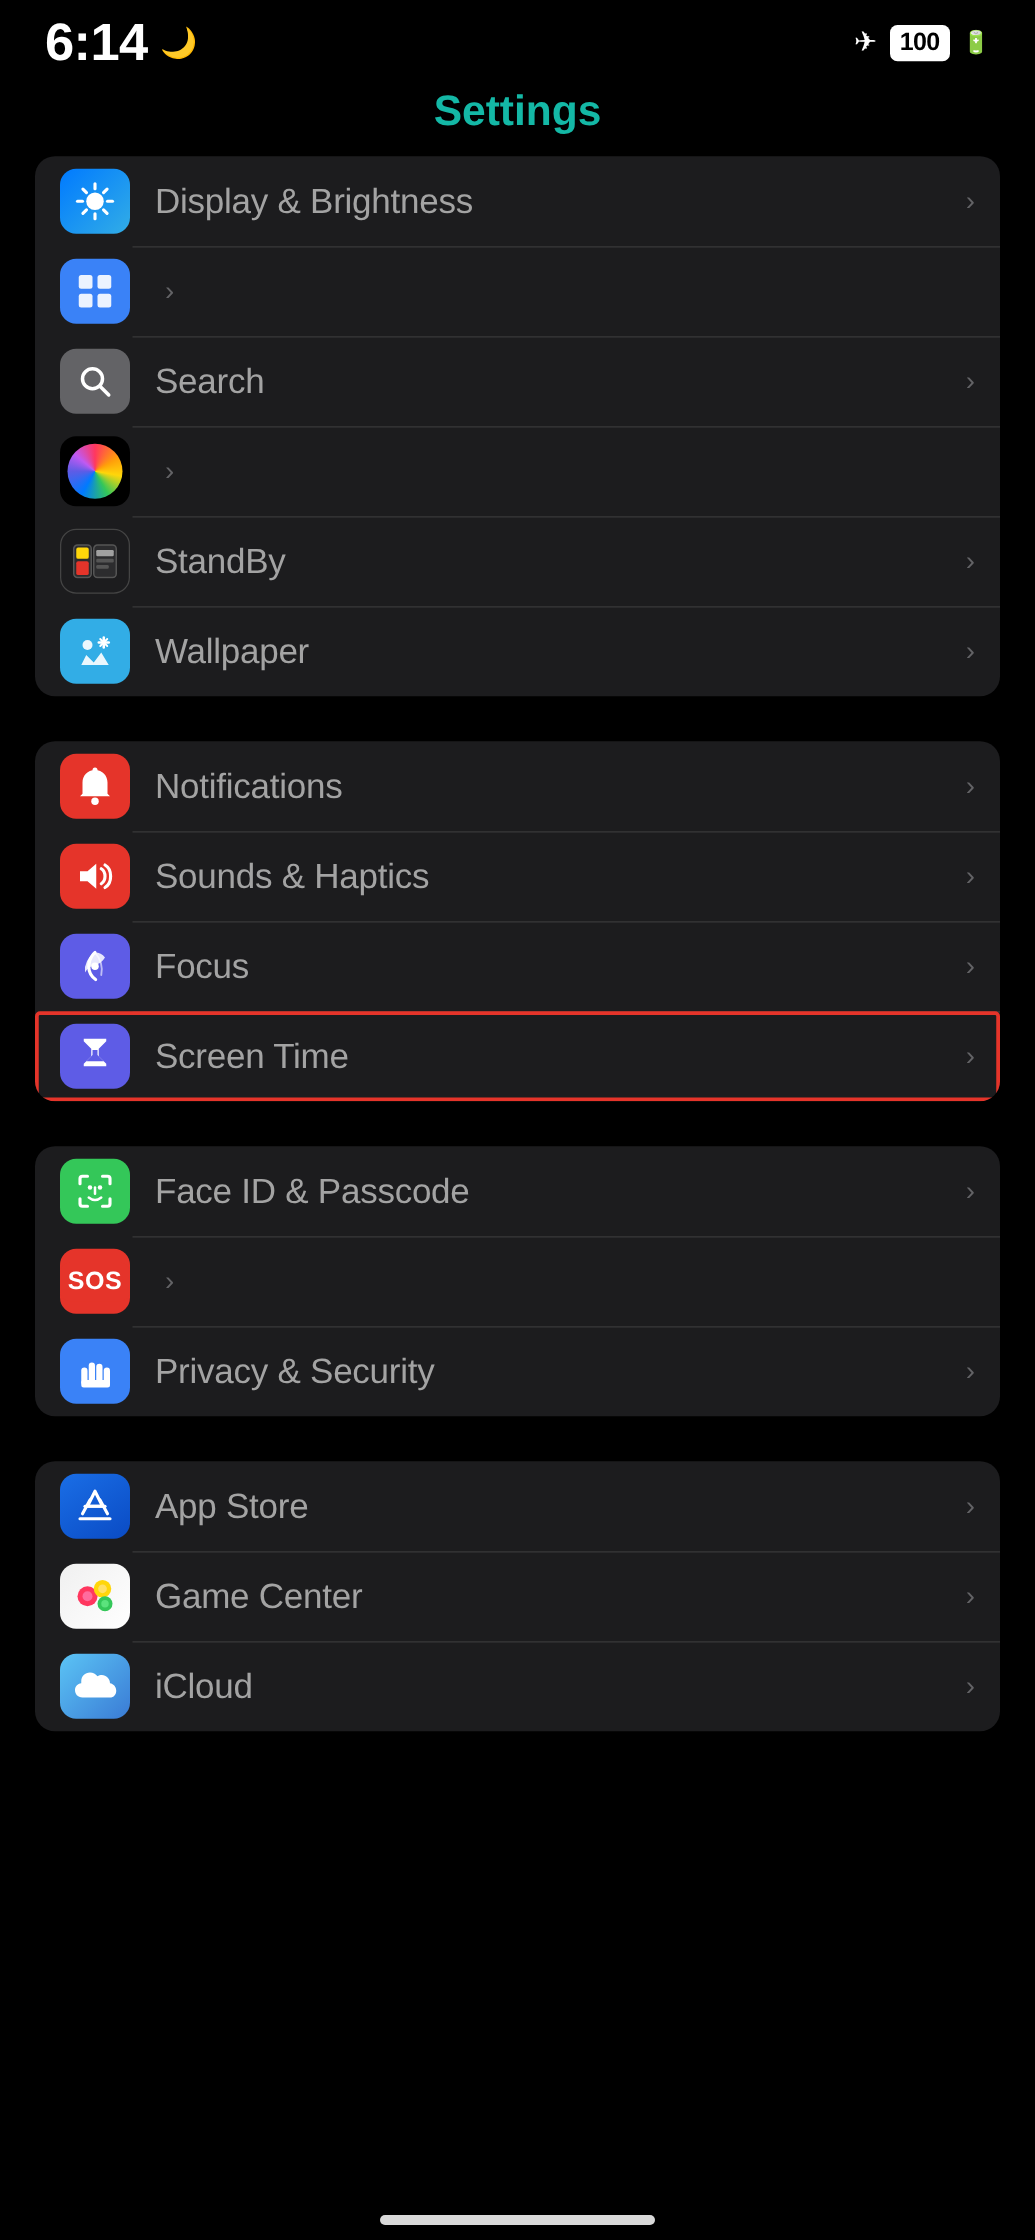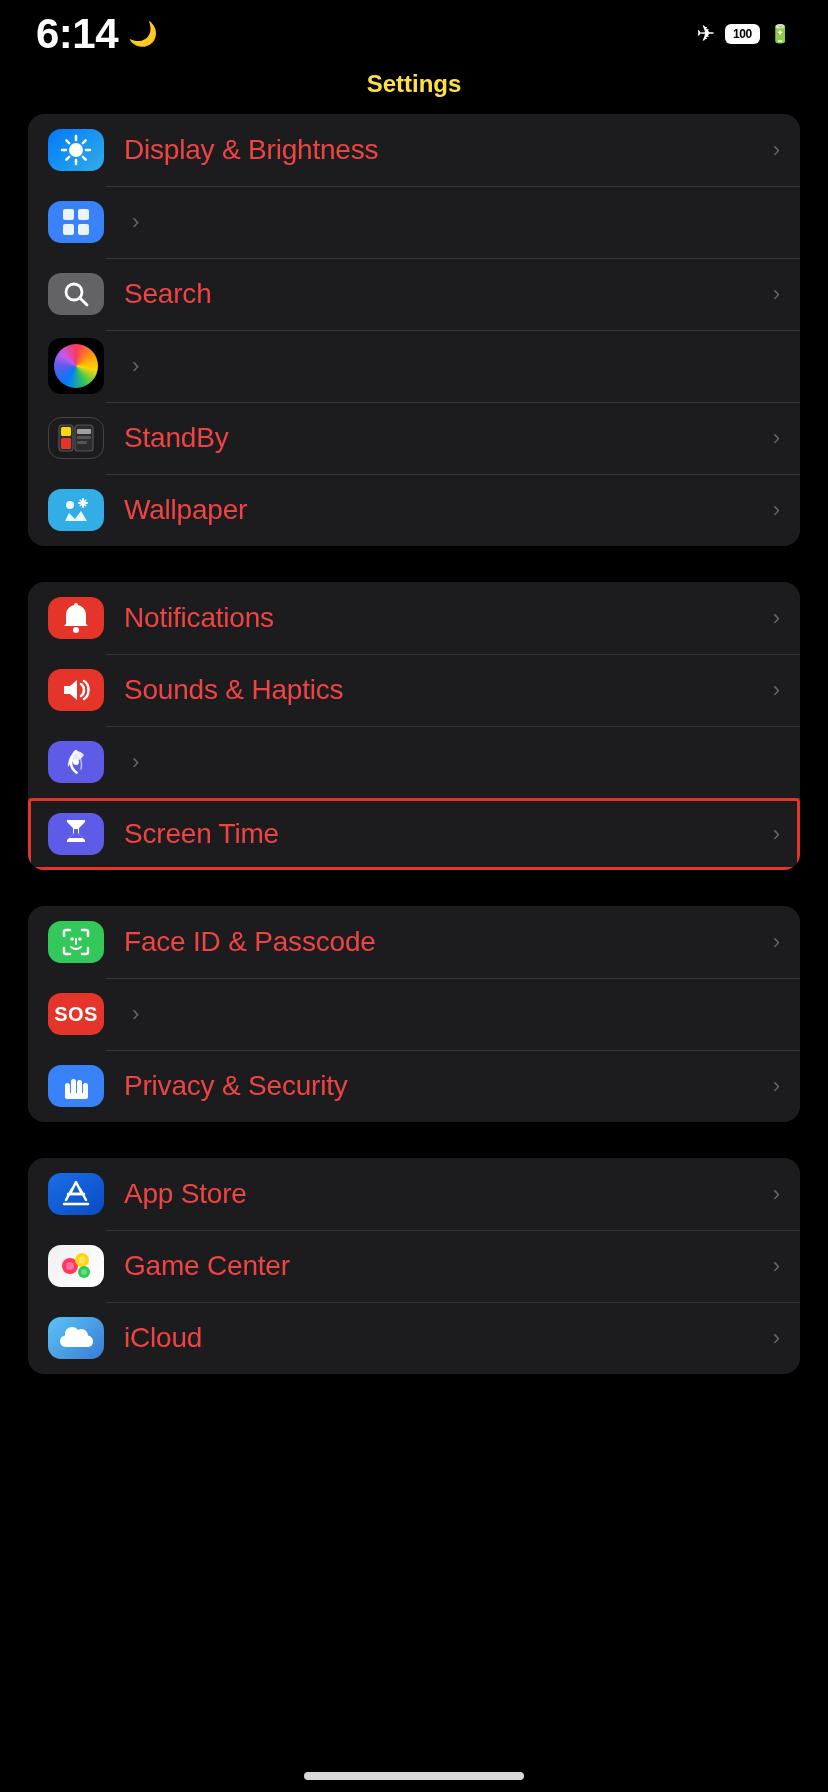--- a/index.html
+++ b/index.html
@@ -32,37 +32,37 @@
 
     .status-right {
       display: flex;
       align-items: center;
       gap: 10px;
     }
 
     .battery-badge {
       background: #fff;
       color: #000;
-      font-size: 12px;
+      font-size: 20px;
       font-weight: 700;
       padding: 3px 8px;
       border-radius: 6px;
       letter-spacing: -0.5px;
     }
 
     
     .header {
       text-align: center;
       padding: 10px 0 16px 0;
     }
 
     .header-title {
-      font-size: 24px;
+      font-size: 34px;
       font-weight: 700;
-      color: #fde047;
+      color: #14b8a6;
     }
 
     
     .settings-wrapper {
       padding: 0 28px;
     }
 
     .settings-group {
       background: #1c1c1e;
       border-radius: 16px;
@@ -93,36 +93,36 @@
 
     .settings-row.highlighted {
       outline: 3px solid #e5342a;
       outline-offset: -3px;
       border-radius: 4px;
       z-index: 2;
     }
 
     .row-icon {
       width: 56px;
-      height: 42px;
+      height: 52px;
       border-radius: 13px;
       margin-right: 20px;
       flex-shrink: 0;
       display: flex;
       align-items: center;
       justify-content: center;
       font-size: 26px;
       overflow: hidden;
     }
 
     .row-label {
       flex: 1;
       font-size: 28px;
       font-weight: 400;
-      color: #ef4444;
+      color: #a3a3a3;
       letter-spacing: -0.2px;
     }
 
     .chevron {
       color: #636366;
       font-size: 22px;
       margin-left: 8px;
     }
 
     
@@ -368,20 +368,21 @@
 
     <div class="settings-row">
       <div class="row-icon icon-focus">
         <svg width="30" height="30" viewBox="0 0 30 30" fill="none">
           <path d="M15 4 C15 4 10 8 10 15 C10 19.4 12.2 23.3 15.5 25.6" stroke="white" stroke-width="2.5" stroke-linecap="round" fill="none"></path>
           <path d="M15 4 Q22 12 20 22" stroke="white" stroke-width="1.5" stroke-linecap="round" fill="none" opacity="0.6"></path>
           <path fill="white" d="M15 4 Q6 10 7 20 Q10 15 15 14 Q20 13 23 8 Q20 4 15 4Z" opacity="0.85"></path>
           <circle cx="15" cy="15" r="3" fill="white"></circle>
         </svg>
       </div>
+      <span class="row-label">Focus</span>
       <span class="chevron">›</span>
     </div>
 
     <div class="settings-row highlighted">
       <div class="row-icon icon-screentime">
         <svg width="30" height="32" viewBox="0 0 30 32" fill="none">
 
           <path d="M6 2 L24 2 L24 4 L18 10 L18 16 L24 22 L24 24 L6 24 L6 22 L12 16 L12 10 L6 4 Z" fill="white"></path>
           <path d="M8 20 L22 20 L17 15 L17 11 L13 11 L13 15 Z" fill="#5e5ce6"></path>
         </svg>

